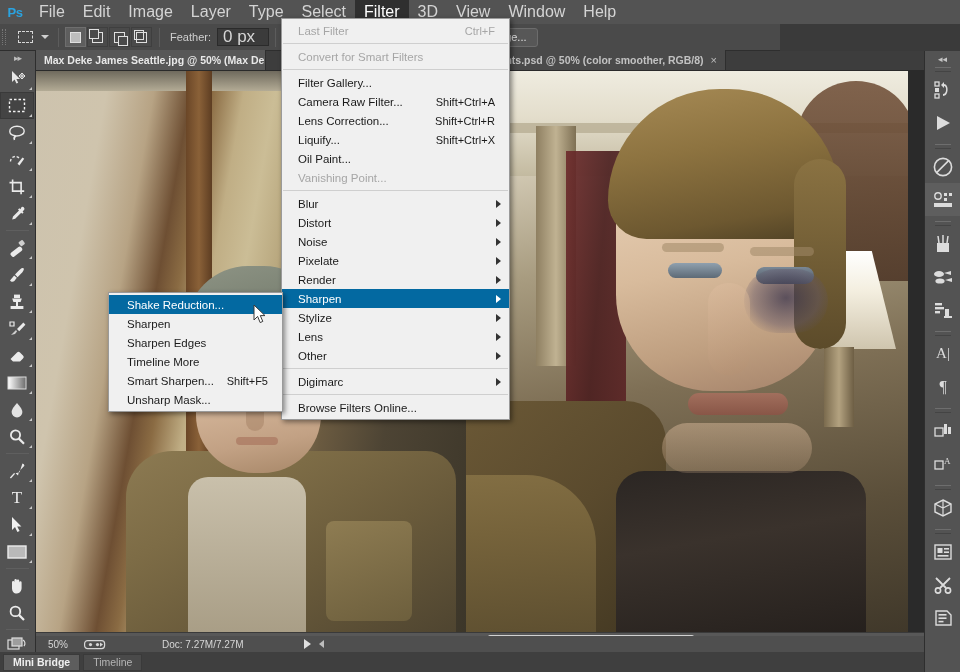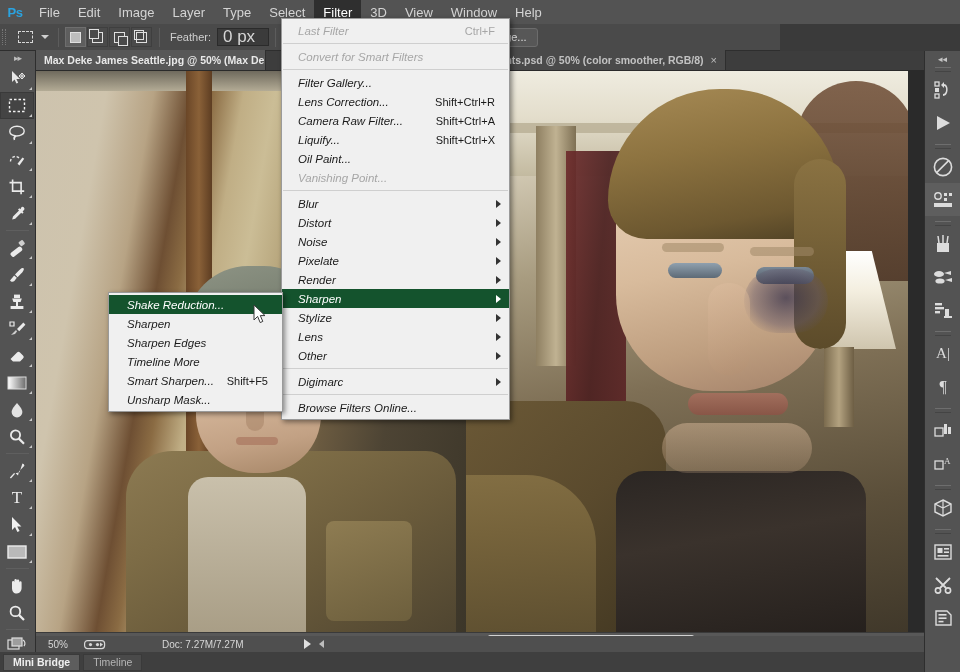--- a/index.html
+++ b/index.html
@@ -17,21 +17,21 @@
     position: absolute; left:0; top:0; width:960px; height:24px;
     background:#535353; display:flex; align-items:center;
   }
   .ps-logo {
     width:30px; height:24px; display:flex; align-items:center; justify-content:center;
     font-weight:bold; font-size:13px; color:#2aa3e0; letter-spacing:-0.5px;
     font-family:"Liberation Sans", sans-serif;
   }
   .menu-item {
     height:24px; padding:0 9px; display:flex; align-items:center;
-    font-size:13px; color:#d4d4d4; cursor:default; white-space:nowrap;
+    font-size:16px; color:#d4d4d4; cursor:default; white-space:nowrap;
   }
   .menu-item.active { background:#2f2f2f; color:#ffffff; }
 
   
   .optionsbar {
     position:absolute; left:0; top:24px; width:780px; height:27px;
     background:#4a4a4a; display:flex; align-items:center;
     border-bottom:1px solid #2e2e2e;
   }
   .ob-grip { width:8px; height:27px; display:flex; align-items:center; justify-content:center; }
@@ -234,24 +234,24 @@
   .railbtn.on { background:#5e5e5e; }
 
   
   .dropdown {
     position:absolute; left:281px; top:18px; width:229px;
     background:#f0f0f0; border:1px solid #9a9a9a;
     box-shadow:2px 2px 5px rgba(0,0,0,.45);
     padding:2px 0; font-size:11.5px; color:#1a1a1a; z-index:50;
   }
   .mrow { height:19px; display:flex; align-items:center; padding:0 8px 0 16px; white-space:nowrap; position:relative;}
-  .mrow .lbl { flex:1;font-style:italic; }
+  .mrow .lbl { flex:1; }
   .mrow .acc { color:#1a1a1a; font-size:11px; padding-right:6px;}
   .mrow.disabled .lbl, .mrow.disabled .acc { color:#a6a6a6; }
-  .mrow.hl { background:#14532d; color:#ffffff; }
+  .mrow.hl { background:#0369a1; color:#ffffff; }
   .mrow.hl .lbl { color:#ffffff; }
   .mrow .arrowr { width:0;height:0; border-top:4px solid transparent;border-bottom:4px solid transparent;border-left:5px solid #333; margin-left:6px;}
   .mrow.hl .arrowr { border-left-color:#ffffff; }
   .msep { height:1px; background:#cfcfcf; margin:3px 1px; }
 
   
   .submenu {
     position:absolute; left:108px; top:292px; width:175px;
     background:#f0f0f0; border:1px solid #9a9a9a;
     box-shadow:2px 2px 5px rgba(0,0,0,.45);
@@ -723,26 +723,26 @@
     </div>
     <div class="msep"></div>
     <div class="mrow disabled">
       <span class="lbl">Convert for Smart Filters</span>
     </div>
     <div class="msep"></div>
     <div class="mrow">
       <span class="lbl">Filter Gallery...</span>
     </div>
     <div class="mrow">
+      <span class="lbl">Camera Raw Filter...</span>
+      <span class="acc">Shift+Ctrl+A</span>
+    </div>
+    <div class="mrow">
       <span class="lbl">Lens Correction...</span>
       <span class="acc">Shift+Ctrl+R</span>
-    </div>
-    <div class="mrow">
-      <span class="lbl">Camera Raw Filter...</span>
-      <span class="acc">Shift+Ctrl+A</span>
     </div>
     <div class="mrow">
       <span class="lbl">Liquify...</span>
       <span class="acc">Shift+Ctrl+X</span>
     </div>
     <div class="mrow">
       <span class="lbl">Oil Paint...</span>
     </div>
     <div class="mrow disabled">
       <span class="lbl">Vanishing Point...</span>

